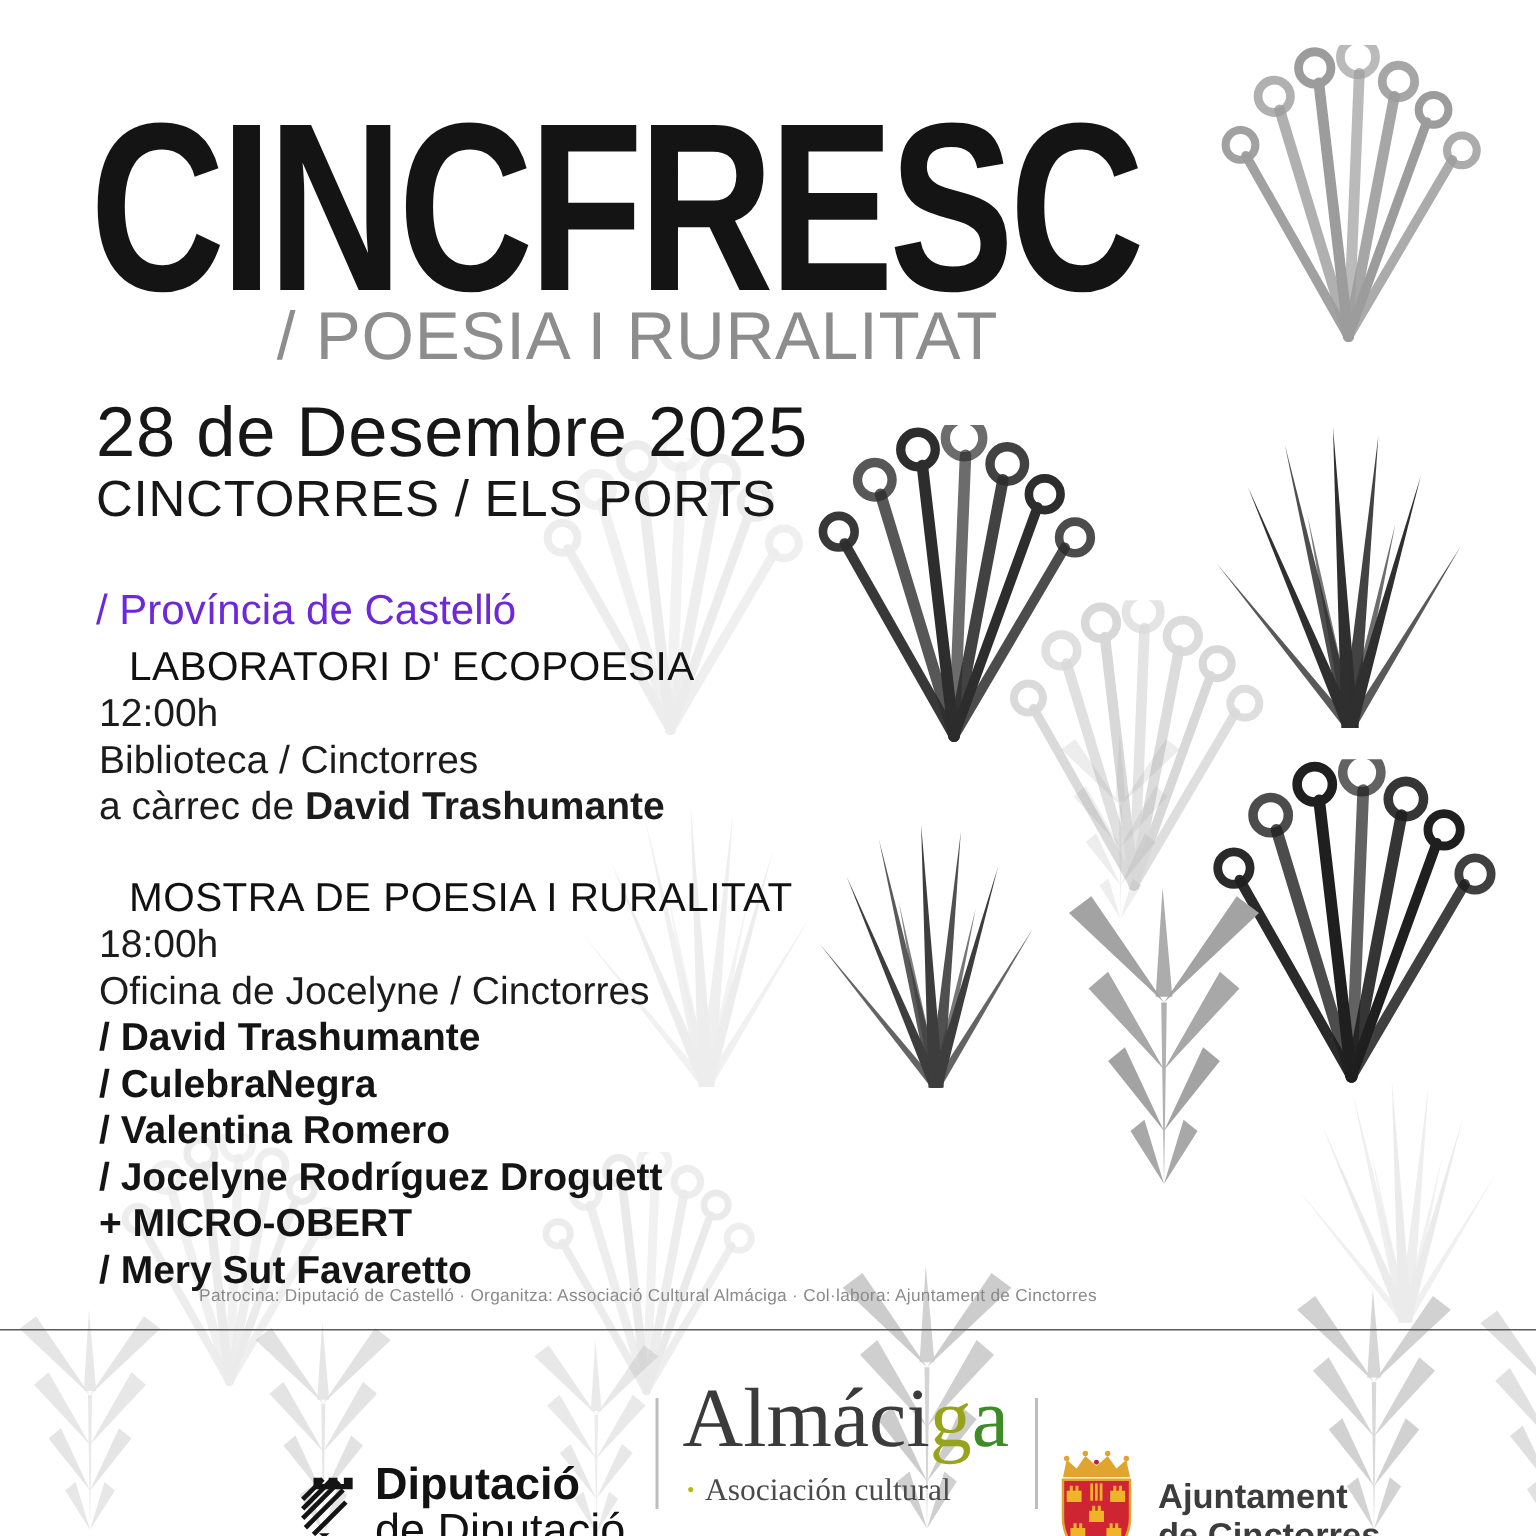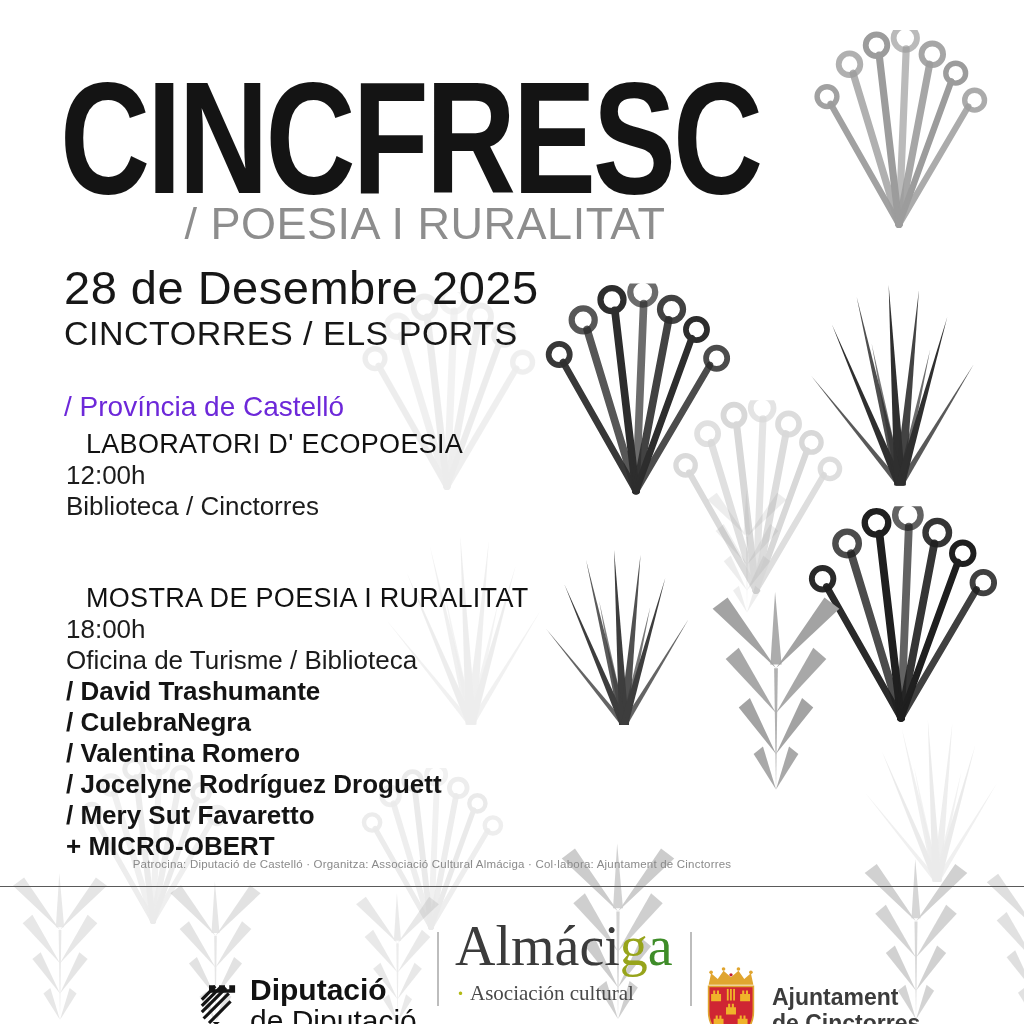--- a/index.html
+++ b/index.html
@@ -167,32 +167,33 @@
   <div class="subtitle">/ POESIA I RURALITAT</div>
 
   <div class="date-line">28 de Desembre 2025</div>
   <div class="loc-line1"><span>CINCTORRES / </span><b>ELS PORTS</b></div>
   <div class="loc-line2">/ Província de Castelló</div>
 
   <div class="event ev1">
     <div class="ev-title">LABORATORI D' ECOPOESIA</div>
     <div class="ev-line">12:00h</div>
     <div class="ev-line">Biblioteca / Cinctorres</div>
+    <div class="ev-line"><span>a càrrec de </span><b>David Trashumante</b></div>
   </div>
 
   <div class="event ev2">
     <div class="ev-title">MOSTRA DE POESIA I RURALITAT</div>
     <div class="ev-line">18:00h</div>
-    <div class="ev-line">Oficina de Turisme / Biblioteca</div>
+    <div class="ev-line">Oficina de Jocelyne / Cinctorres</div>
     <div class="lineup-line">/ David Trashumante</div>
     <div class="lineup-line">/ CulebraNegra</div>
     <div class="lineup-line">/ Valentina Romero</div>
     <div class="lineup-line">/ Jocelyne Rodríguez Droguett</div>
+    <div class="lineup-line">+ MICRO-OBERT</div>
     <div class="lineup-line">/ Mery Sut Favaretto</div>
-    <div class="lineup-line">+ MICRO-OBERT</div>
   </div>
 
   <div class="credits">Patrocina: Diputació de Castelló · Organitza: Associació Cultural Almáciga · Col·labora: Ajuntament de Cinctorres</div>
   <div class="rule"></div>
 
   <div class="logo-group dip-logo">
     <svg width="36" height="80" viewBox="0 0 80 92">
       <path d="M20,2 h13 v9 h9.5 v-9 h13 v9 h9.5 v-9 h13 v17 H20 Z" fill="#141414"></path>
       <g stroke="#141414" stroke-width="7">
         <line x1="4" y1="34" x2="34" y2="4"></line>

